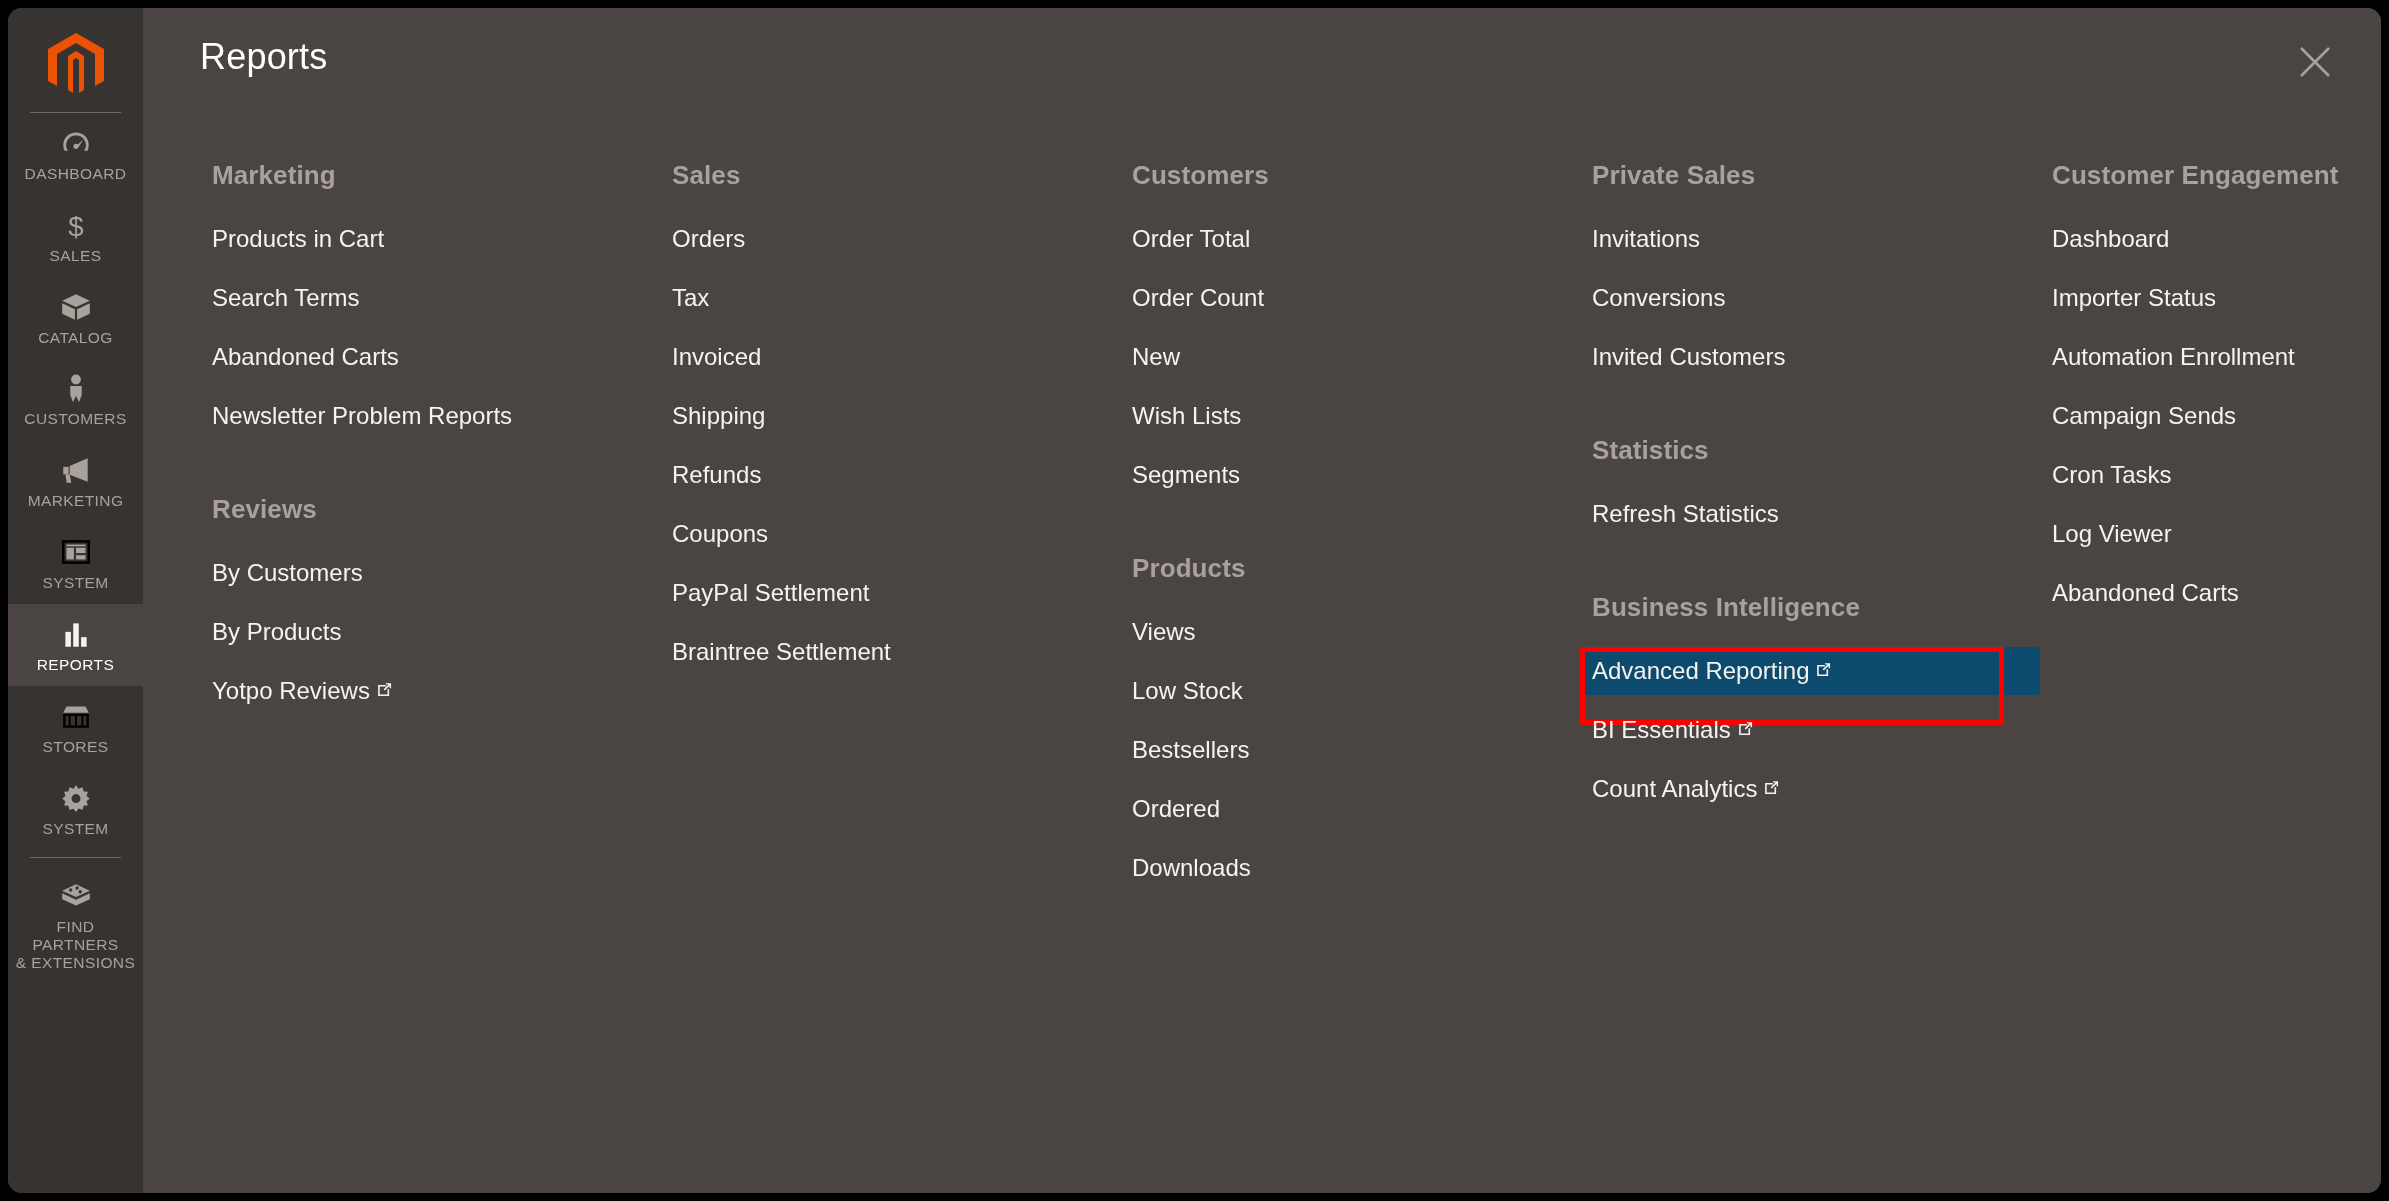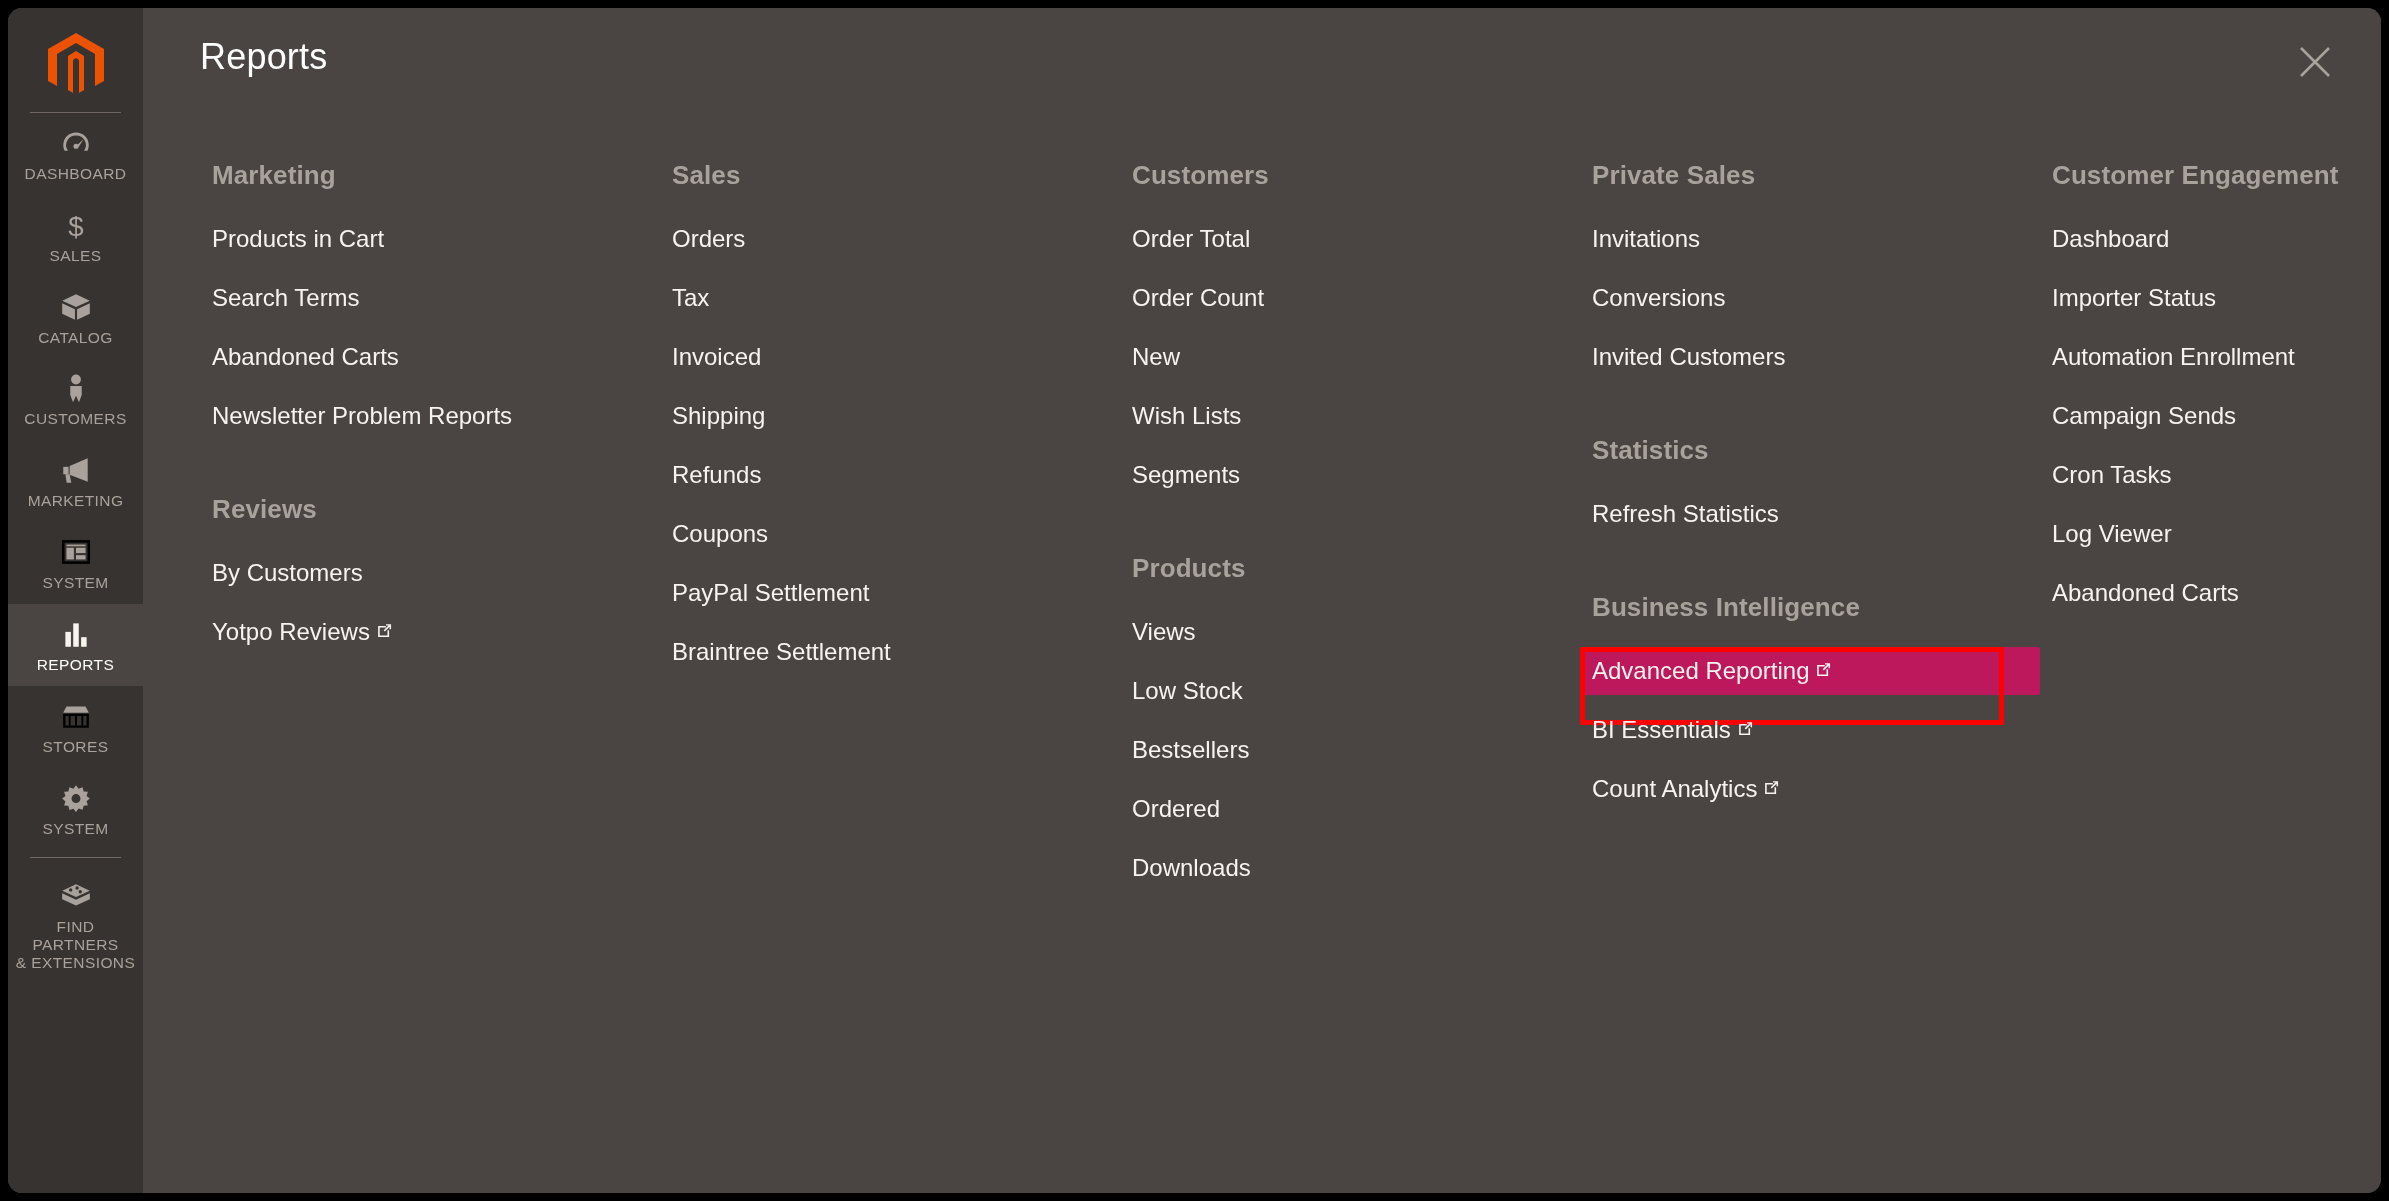--- a/index.html
+++ b/index.html
@@ -130,21 +130,21 @@
     padding: 12px 12px 12px 12px;
     margin-bottom: 11px;
     text-decoration: none;
     cursor: pointer;
     line-height: 1;
     white-space: nowrap;
     border-radius: 2px;
     position: relative;
   }
   .menu-link.hovered {
-    background: #be185d;
+    background: #0c4a6e;
   }
   .ext-icon {
     display: inline-block;
     vertical-align: 2px;
     margin-left: 7px;
   }
   .ext-icon svg { display: block; }
 
   
   .highlight-box {
@@ -303,20 +303,23 @@
             <a class="menu-link"><span>Abandoned Carts</span></a>
           </div>
           <div class="hl-anchor">
             <a class="menu-link"><span>Newsletter Problem Reports</span></a>
           </div>
           <div class="group-title spaced">Reviews</div>
           <div class="hl-anchor">
             <a class="menu-link"><span>By Customers</span></a>
           </div>
           <div class="hl-anchor">
+            <a class="menu-link"><span>By Products</span></a>
+          </div>
+          <div class="hl-anchor">
             <a class="menu-link"><span>Yotpo Reviews</span><span class="ext-icon"><svg width="15" height="15" viewBox="0 0 16 16" aria-hidden="true">
                   <path d="M1.2 3.2 h8.2 v1.7 H2.9 v8.3 h8.3 V7.6 h1.7 v7.2 H1.2z" fill="#f7f3ef"></path>
                   <path d="M9.6 1.2 H15 v5.4 h-1.6 V3.9 l-5.1 5.1 -1.15-1.15 5.1-5.1 H9.6z" fill="#f7f3ef"></path>
                 </svg></span></a>
           </div>
         </div>
         <div class="menu-column">
           <div class="group-title">Sales</div>
           <div class="hl-anchor">
             <a class="menu-link"><span>Orders</span></a>

